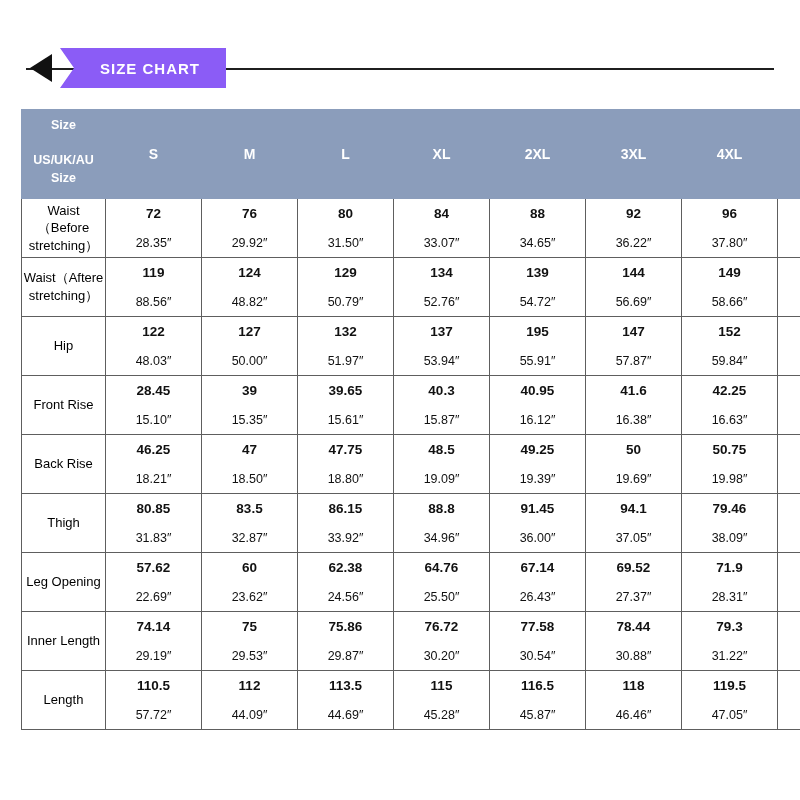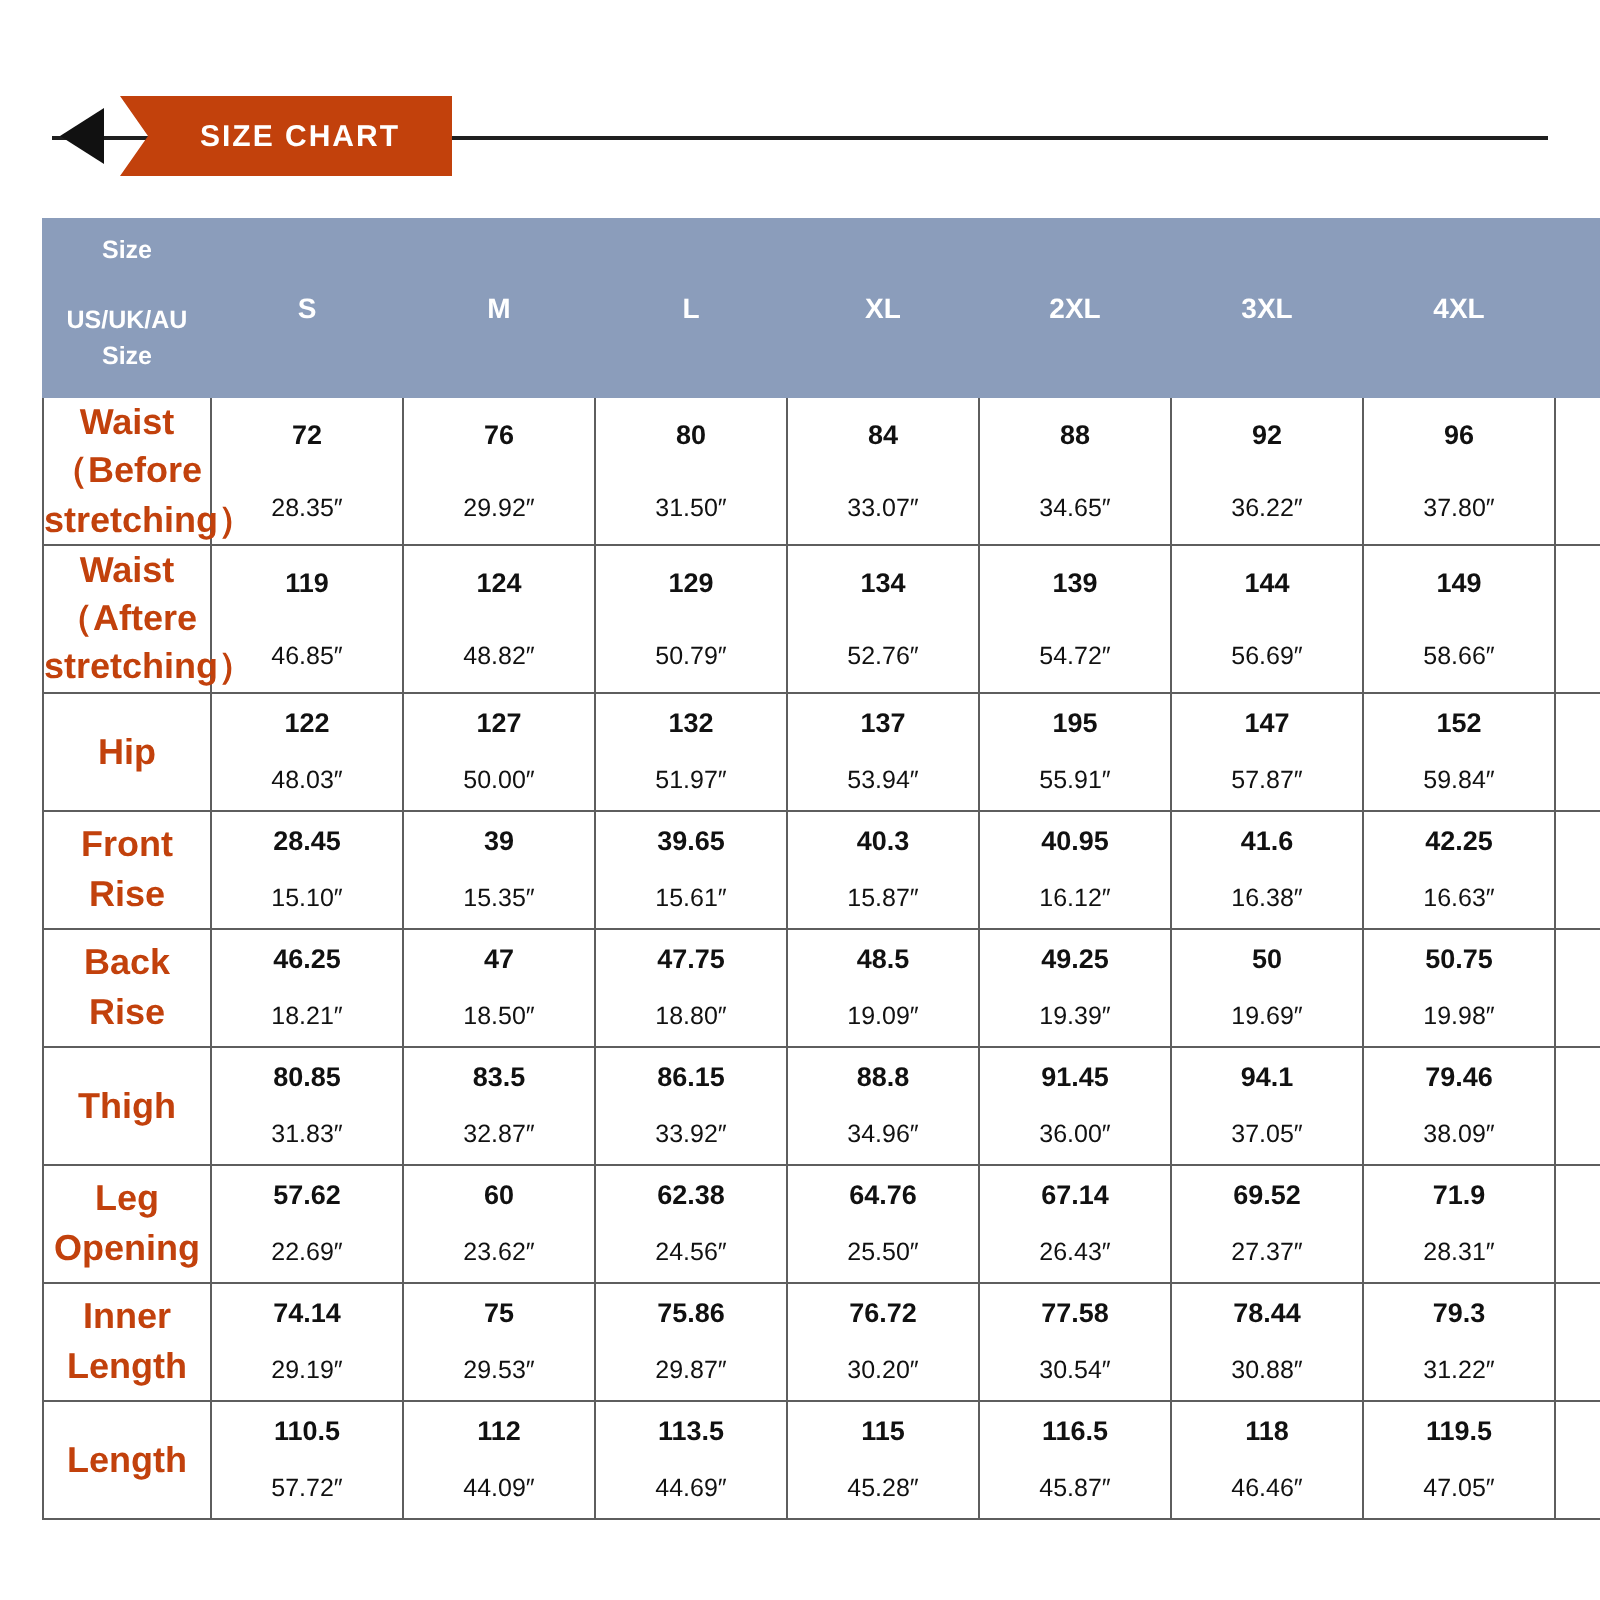--- a/index.html
+++ b/index.html
@@ -38,21 +38,21 @@
     right: 26px;
     top: 20px;
     height: 2px;
     background: #1f1f1f;
   }
   .banner-ribbon {
     position: absolute;
     left: 60px;
     top: 0px;
     height: 40px;
-    background: #c2410c;
+    background: #8b5cf6;
     color: #ffffff;
     display: flex;
     align-items: center;
     justify-content: center;
     padding: 0 26px 0 40px;
     letter-spacing: 1px;
     font-size: 15px;
     font-weight: 700;
     clip-path: polygon(0 0, 100% 0, 100% 100%, 0 100%, 14px 50%);
   }
@@ -112,25 +112,25 @@
     font-size: 12.5px;
     line-height: 1.45;
     border: 1px solid #8b9dbb !important;
     padding: 4px 2px;
   }
   .hdr-size-box {
     height: 88px;
   }
 
   .row-label {
-    font-weight: 700;
-    font-size: 18px;
+    font-weight: 400;
+    font-size: 13px;
     line-height: 1.35;
     padding: 4px 4px;
-    color: #c2410c;
+    color: #000000;
   }
   .val-cm {
     font-weight: 700;
     font-size: 13.5px;
     height: 29px;
     color: #111;
   }
   .val-in {
     font-weight: 400;
     font-size: 12.5px;
@@ -211,21 +211,21 @@
             <td class="val-cm no-bottom">119</td>
             <td class="val-cm no-bottom">124</td>
             <td class="val-cm no-bottom">129</td>
             <td class="val-cm no-bottom">134</td>
             <td class="val-cm no-bottom">139</td>
             <td class="val-cm no-bottom">144</td>
             <td class="val-cm no-bottom">149</td>
             <td class="val-cm no-bottom">154</td>
           </tr>
           <tr>
-            <td class="val-in no-top">46.85″</td>
+            <td class="val-in no-top">88.56″</td>
             <td class="val-in no-top">48.82″</td>
             <td class="val-in no-top">50.79″</td>
             <td class="val-in no-top">52.76″</td>
             <td class="val-in no-top">54.72″</td>
             <td class="val-in no-top">56.69″</td>
             <td class="val-in no-top">58.66″</td>
             <td class="val-in no-top">60.63″</td>
           </tr>
           <tr>
             <td class="row-label" rowspan="2">Hip</td>

